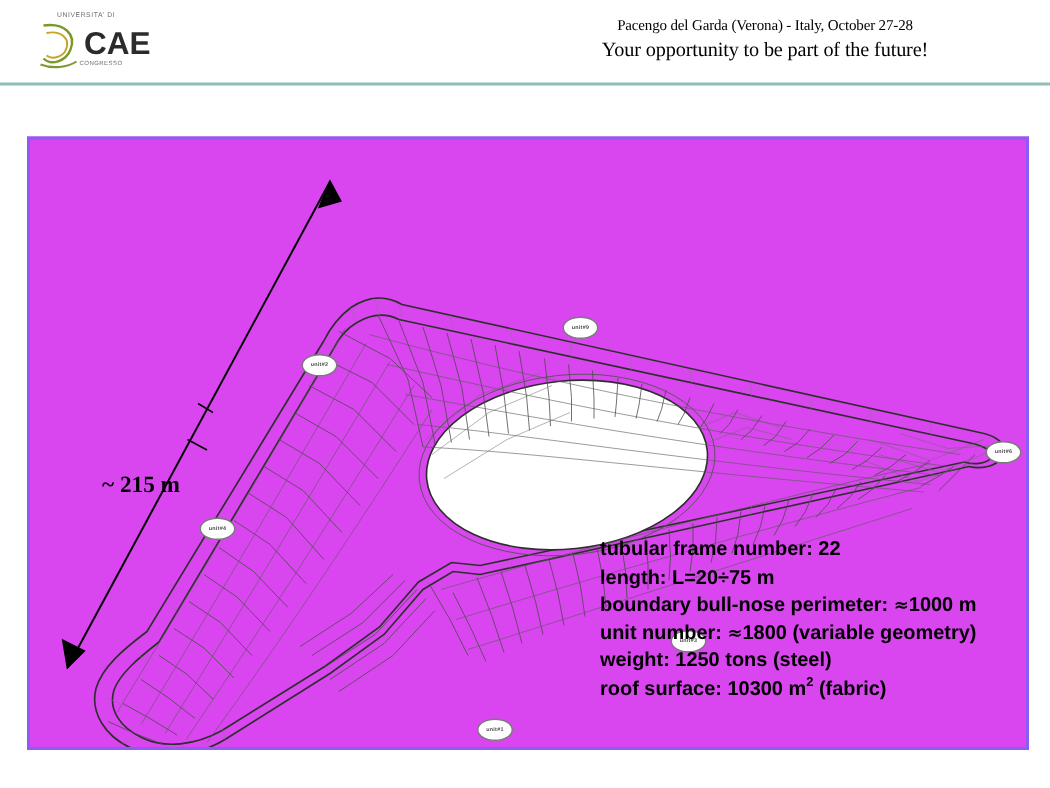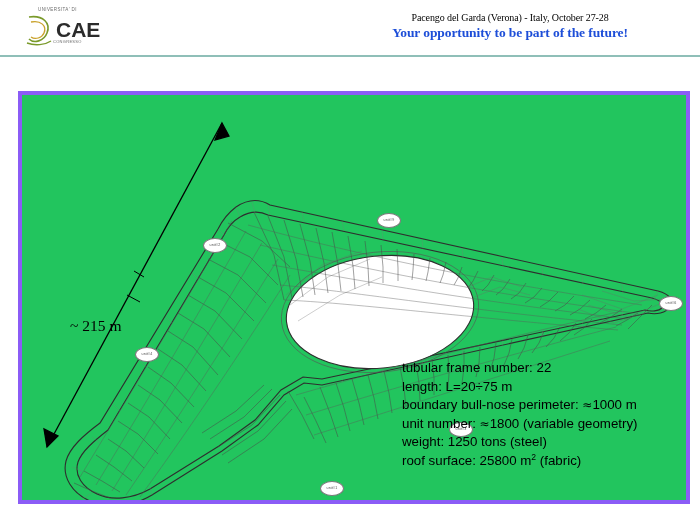--- a/index.html
+++ b/index.html
@@ -80,45 +80,46 @@
   .header-line1 {
     font-family: "Liberation Serif", serif;
     font-size: 10px;
     color: #000000;
     white-space: nowrap;
     letter-spacing: -0.1px;
   }
   .header-line2 {
     font-family: "Liberation Serif", serif;
     font-size: 13.5px;
-    font-weight: bold;
-    color: #1d4ed8;
+    font-weight: normal;
+    color: #000000;
     white-space: nowrap;
     margin-top: 2px;
     letter-spacing: -0.1px;
   }
   .header-rule {
     position: absolute;
     left: 0;
     top: 55px;
     width: 700px;
     height: 2px;
     background: #8fbfb8;
   }
 
   
   .slide-frame {
     position: absolute;
     left: 18px;
     top: 91px;
     width: 664px;
     height: 405px;
-    border: 4px solid #8b5cf6;
-    background: #22c55e;
+    border: 2px solid #8b5cf6;
+    background: #d946ef;
     overflow: hidden;
+    font-weight: bold;
   }
 
   .drawing {
     position: absolute;
     left: 0;
     top: 0;
     width: 664px;
     height: 405px;
   }
 
@@ -409,16 +410,16 @@
   <div class="node-tag" style="left:427px; top:327px;">unit#3</div>
   <div class="node-tag" style="left:298px; top:386px;">unit#1</div>
   <div class="node-tag" style="left:113px; top:252px;">unit#4</div>
 
   <div class="specs">
     <div>tubular frame number: 22</div>
     <div>length: L=20÷75 m</div>
     <div><span>boundary bull-nose perimeter: </span><span class="approx">≈</span><span>1000 m</span></div>
     <div><span>unit number: </span><span class="approx">≈</span><span>1800 (variable geometry)</span></div>
     <div>weight: 1250 tons (steel)</div>
-    <div><span>roof surface: 25800 m</span><sup>2</sup><span> (fabric)</span></div>
+    <div><span>roof surface: 10300 m</span><sup>2</sup><span> (fabric)</span></div>
   </div>
 
 </div>
 
 </body></html>

